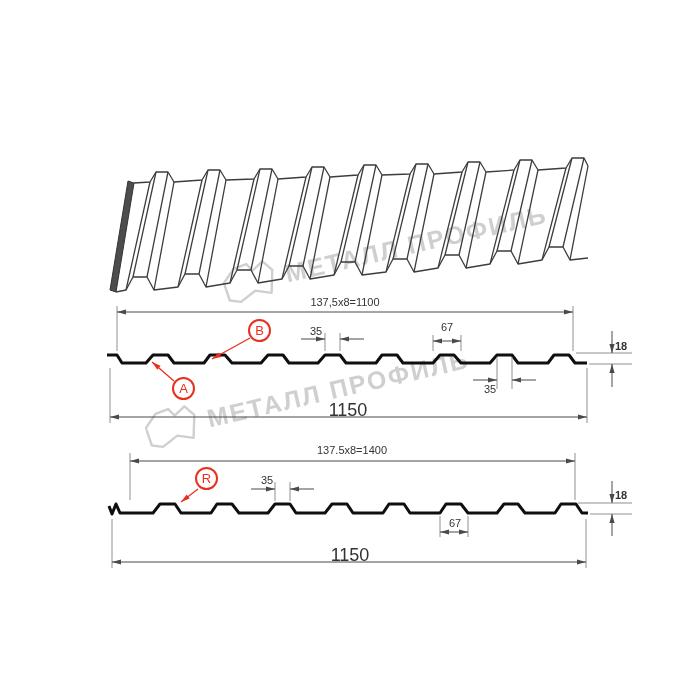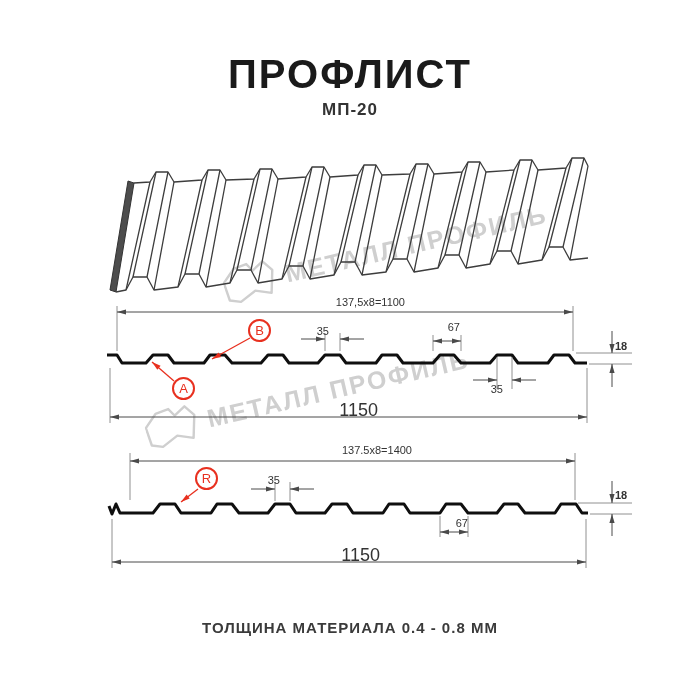--- a/index.html
+++ b/index.html
@@ -10,34 +10,32 @@
   .subtitle{position:absolute;left:0;top:100px;width:700px;text-align:center;
             font-size:17px;font-weight:bold;letter-spacing:1px;color:#333;z-index:3;}
   .footer-note{position:absolute;left:0;top:619px;width:700px;text-align:center;
                font-size:15px;font-weight:bold;letter-spacing:1px;color:#3a3a3a;z-index:3;}
   .watermark{position:absolute;display:flex;align-items:center;gap:9px;
              transform:rotate(-13deg);transform-origin:left center;z-index:1;}
   .watermark .wm-text{font-size:25px;font-weight:bold;letter-spacing:2px;color:#cfcfcf;white-space:nowrap;}
   .wm-1{left:224px;top:268px;}
   .wm-2{left:146px;top:413px;}
   .drawing-svg{position:absolute;left:0;top:0;z-index:2;}
-  .dim-label{position:absolute;font-size:11px;color:#333;text-align:right;white-space:nowrap;z-index:3;}
+  .dim-label{position:absolute;font-size:11px;color:#333;text-align:center;white-space:nowrap;z-index:3;}
   .dim-label.big{font-size:18px;}
   .dim-label.left{text-align:left;font-weight:bold;}
   .marker{position:absolute;width:23px;height:23px;border:2px solid #e8301f;border-radius:50%;
           box-sizing:border-box;display:flex;align-items:center;justify-content:center;
           color:#e8301f;font-size:13px;font-weight:normal;z-index:4;background:transparent;}
 </style>
 </head>
 <body>
 
 <div class="page">
 
-  <div class="title">ПРОФЛИСТ</div>
-  <div class="subtitle">МП-20</div>
 
   <div class="watermark wm-1">
     <svg width="54" height="40" viewBox="0 0 56 40">
       <path d="M3,34 L1,15 L14,3 L28,1 L33,9 L45,2 L53,13 L47,36 L31,30 L14,38 Z" fill="none" stroke="#cfcfcf" stroke-width="2.5" stroke-linejoin="round"></path>
     </svg>
     <span class="wm-text">МЕТАЛЛ ПРОФИЛЬ</span>
   </div>
 
   <div class="watermark wm-2">
     <svg width="54" height="40" viewBox="0 0 56 40">
@@ -122,14 +120,13 @@
   <div class="dim-label" style="left:292px;top:444px;width:120px;">137.5x8=1400</div>
   <div class="dim-label" style="left:254px;top:474px;width:26px;">35</div>
   <div class="dim-label" style="left:442px;top:517px;width:26px;">67</div>
   <div class="dim-label left" style="left:615px;top:489px;width:22px;">18</div>
   <div class="dim-label big" style="left:320px;top:545px;width:60px;">1150</div>
 
   <div class="marker" style="left:172px;top:377px;">A</div>
   <div class="marker" style="left:248px;top:319px;">B</div>
   <div class="marker" style="left:195px;top:467px;">R</div>
 
-  <div class="footer-note">ТОЛЩИНА МАТЕРИАЛА 0.4 - 0.8 ММ</div>
 </div>
 
 </body></html>

